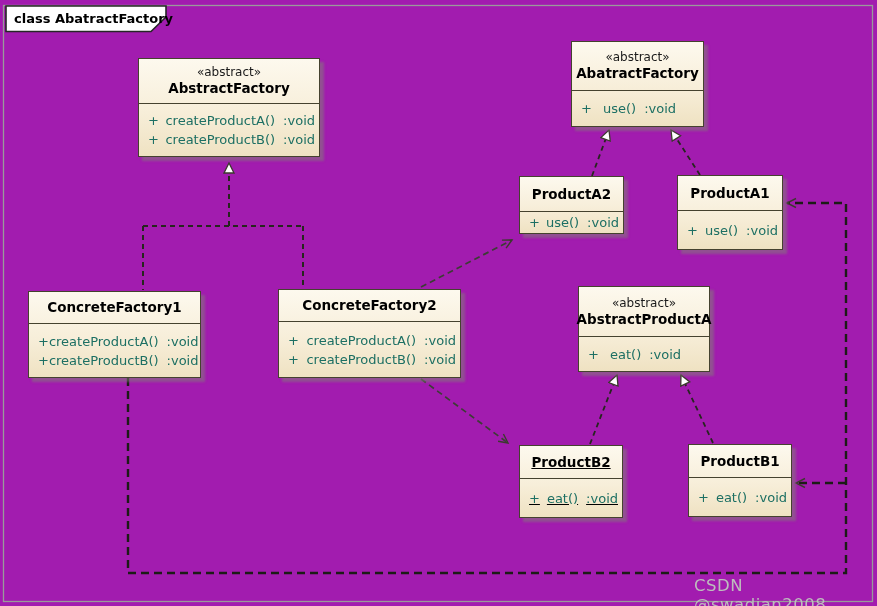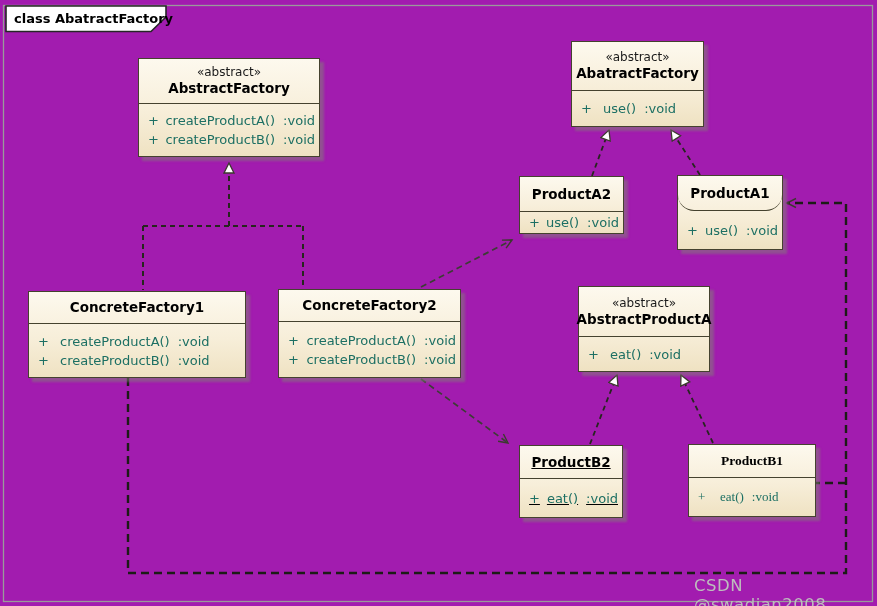--- a/index.html
+++ b/index.html
@@ -115,33 +115,33 @@
     <div class="uml-body">
       <div class="mline">
         <span class="vis">+</span>
           <span class="sig">use()</span>
           <span class="ret">:void</span>
       </div>
     </div>
   </div>
 
   <div class="uml-class" style="left:677px;top:175px;width:106px;height:75px;">
-    <div class="uml-head" style="height:35px;border-radius:16px;">
+    <div class="uml-head" style="height:35px;">
       <div class="cname">ProductA1</div>
     </div>
     <div class="uml-body">
       <div class="mline">
         <span class="vis">+</span>
           <span class="sig">use()</span>
           <span class="ret">:void</span>
       </div>
     </div>
   </div>
 
-  <div class="uml-class" style="left:28px;top:291px;width:218px;height:87px;">
+  <div class="uml-class" style="left:28px;top:291px;width:173px;height:87px;">
     <div class="uml-head" style="height:32px;">
       <div class="cname">ConcreteFactory1</div>
     </div>
     <div class="uml-body">
       <div class="mline">
         <span class="vis">+</span>
           <span class="sig">createProductA()</span>
           <span class="ret">:void</span>
       </div>
       <div class="mline">
@@ -190,21 +190,21 @@
     </div>
     <div class="uml-body">
       <div class="mline">
         <span class="vis">+</span>
           <span class="sig">eat()</span>
           <span class="ret">:void</span>
       </div>
     </div>
   </div>
 
-  <div class="uml-class" style="left:688px;top:444px;width:128px;height:73px;font-family:Liberation Serif, serif;">
+  <div class="uml-class" style="left:688px;top:444px;width:104px;height:73px;">
     <div class="uml-head" style="height:33px;">
       <div class="cname">ProductB1</div>
     </div>
     <div class="uml-body">
       <div class="mline">
         <span class="vis">+</span>
           <span class="sig">eat()</span>
           <span class="ret">:void</span>
       </div>
     </div>

